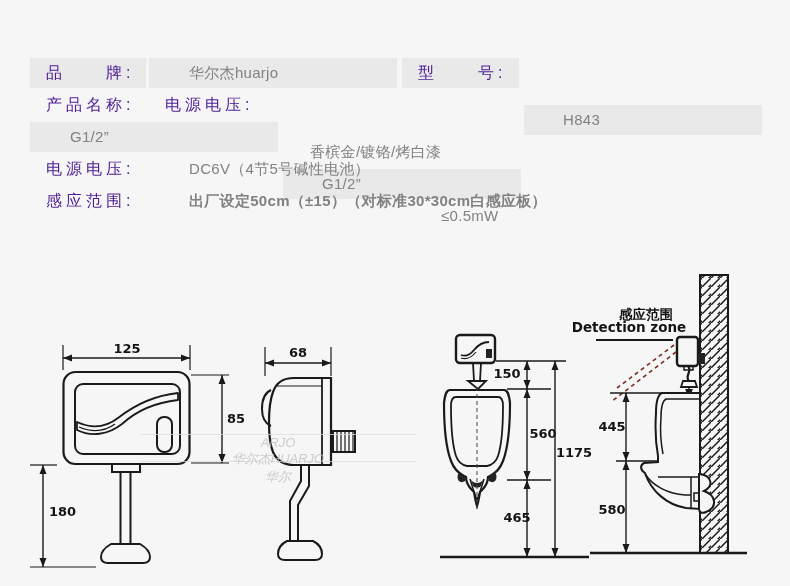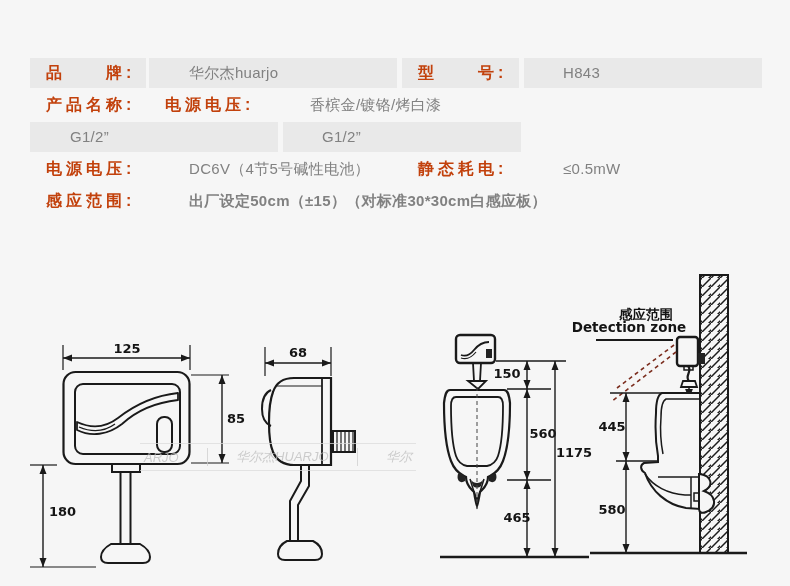--- a/index.html
+++ b/index.html
@@ -5,32 +5,32 @@
   html,body{margin:0;padding:0;}
   body{width:790px;height:586px;background:#f6f6f6;font-family:"Liberation Sans","DejaVu Sans",sans-serif;overflow:hidden;}
   .page{position:relative;width:790px;height:586px;background:#f6f6f6;}
 
   
   .spec-table{position:absolute;left:30px;top:58px;width:732px;}
   .spec-row{display:flex;height:30px;margin-bottom:2px;}
   .cell{box-sizing:border-box;height:30px;line-height:30px;white-space:pre;overflow:hidden;}
   .shaded .cell{background:#e9e9e9;}
   .cell.plain{background:transparent !important;}
-  .lbl{width:116px;margin-right:3px;padding-left:16px;font-weight:bold;font-size:16px;color:#c2410c;letter-spacing:4px;}
+  .lbl{width:116px;margin-right:3px;padding-left:16px;font-weight:normal;font-size:16px;color:#4c1d95;letter-spacing:4px;}
   .val{width:248px;margin-right:5px;padding-left:40px;font-size:15px;color:#818181;letter-spacing:0.3px;}
   .lbl2{width:117px;margin-right:5px;}
-  .val2{width:238px;margin-right:0;padding-left:39px;}
+  .val2{width:238px;margin-right:0;padding-left:39px;margin-top:47px;}
   .val.wide{width:560px;font-weight:bold;}
 
   
-  .watermark{position:absolute;left:140px;top:443px;width:268px;height:26px;
+  .watermark{position:absolute;left:140px;top:434px;width:268px;height:26px;
     border-top:1px solid #dcdcdc;border-bottom:1px solid #dcdcdc;
     display:flex;align-items:center;justify-content:space-between;
     padding:0 4px;font-size:13px;font-style:italic;color:#bdbdbd;
-    opacity:0.75;z-index:5;pointer-events:none;white-space:nowrap;}
+    opacity:0.75;z-index:5;pointer-events:none;white-space:nowrap;flex-direction:column;}
   .wm-sep{width:1px;height:18px;background:#cfcfcf;}
 
   
   .diagram-svg{position:absolute;left:0;top:260px;z-index:2;}
   text.dim{font-family:"DejaVu Sans",sans-serif;font-size:13px;font-weight:700;fill:#141414;}
   text.zone{font-family:"DejaVu Sans",sans-serif;font-size:13.5px;font-weight:700;fill:#141414;}
 </style>
 </head>
 <body>
 
@@ -52,21 +52,20 @@
     </div>
 
     <div class="spec-row shaded">
       <div class="cell val">G1/2”</div>
       <div class="cell val val2">G1/2”</div>
     </div>
 
     <div class="spec-row">
       <div class="cell lbl">电源电压:</div>
       <div class="cell val">DC6V（4节5号碱性电池）</div>
-      <div class="cell lbl lbl2">静态耗电:</div>
       <div class="cell val val2">≤0.5mW</div>
     </div>
 
 
     <div class="spec-row">
       <div class="cell lbl plain">感应范围:</div>
       <div class="cell val wide plain">出厂设定50cm（±15）（对标准30*30cm白感应板）</div>
     </div>
   </div>
 

